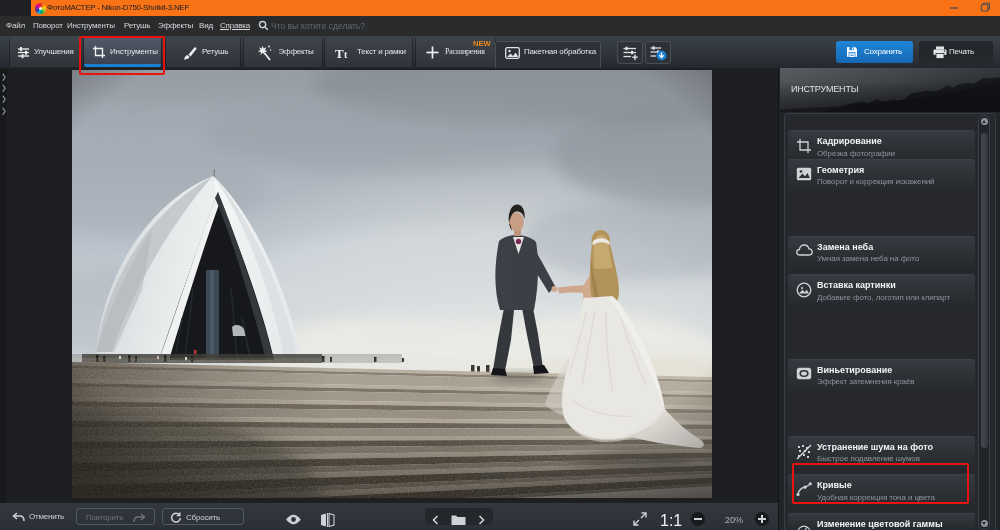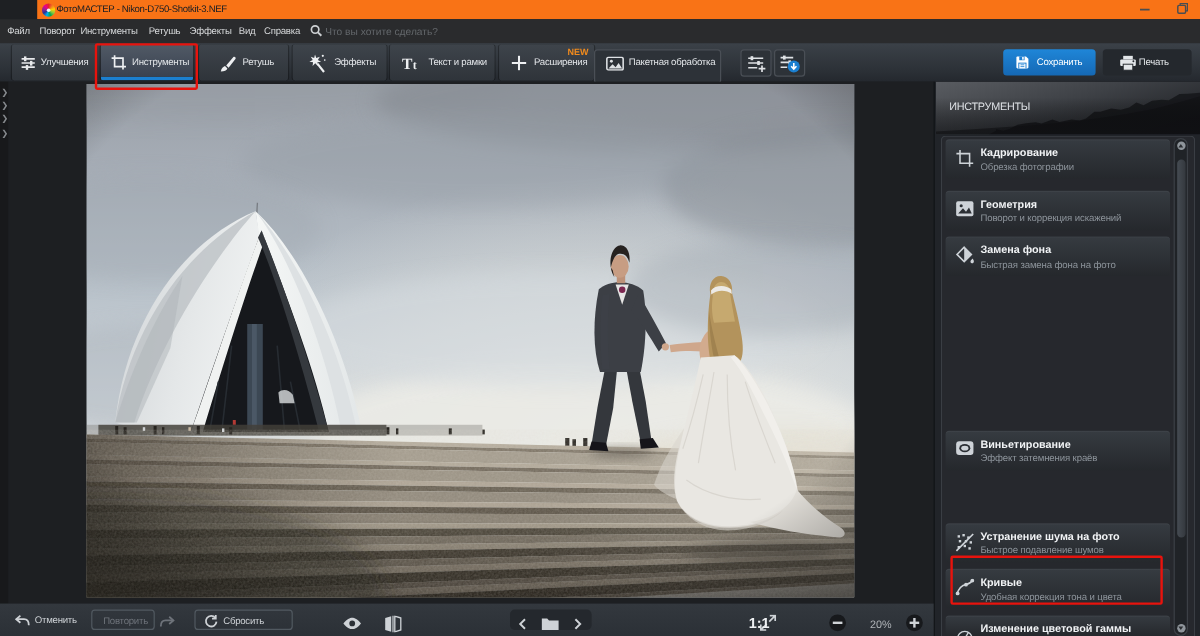--- a/index.html
+++ b/index.html
@@ -85,21 +85,21 @@
     </svg>
   </div>
 
   <div class="abs" id="menubar">
     <div class="menuitem" style="left:6px;">Файл</div>
     <div class="menuitem" style="left:33px;">Поворот</div>
     <div class="menuitem" style="left:67px;">Инструменты</div>
     <div class="menuitem" style="left:124px;">Ретушь</div>
     <div class="menuitem" style="left:158px;">Эффекты</div>
     <div class="menuitem" style="left:199px;">Вид</div>
-    <div class="menuitem" style="left:220px;">Справка</div>
+    <div class="menuitem" style="left:220px;text-decoration:underline;">Справка</div>
     <svg style="position:absolute;left:258px;top:4px;" width="11" height="11" viewBox="0 0 11 11">
         <circle cx="4.6" cy="4.6" r="3.1" fill="none" stroke="#cdd0d3" stroke-width="1.4"></circle>
         <line x1="7" y1="7" x2="9.8" y2="9.8" stroke="#cdd0d3" stroke-width="1.6"></line>
       </svg>
     <div id="searchtext" style="left:271px;">Что вы хотите сделать?</div>
   </div>
 
   <div class="abs" id="toolbar">
     <div class="tab" style="left:10px; width:70px;">
       <svg width="13" height="13" viewBox="0 0 13 13" style="left:7px;top:9px;">
@@ -144,21 +144,21 @@
         <text x="0" y="10.5" font-family="Liberation Serif" font-size="13" font-weight="bold" fill="#eef0f2">T</text>
         <text x="9" y="10.5" font-family="Liberation Serif" font-size="10" font-weight="bold" fill="#eef0f2">t</text>
       </svg>
       <div class="lab" style="left:32px;">Текст и рамки</div>
     </div>
     <div class="tab" style="left:416px; width:79px;">
       <svg width="13" height="13" viewBox="0 0 13 13" style="left:10px;top:9px;">
         <line x1="6.5" y1="0.5" x2="6.5" y2="12.5" stroke="#eef0f2" stroke-width="1.7"></line>
         <line x1="0.5" y1="6.5" x2="12.5" y2="6.5" stroke="#eef0f2" stroke-width="1.7"></line>
       </svg>
-      <div class="lab" style="left:29px;">Расширения</div>
+      <div class="lab" style="left:29px;font-family:Liberation Serif, serif;">Расширения</div>
       <div class="newlab" style="left:57px; top:1.5px;">NEW</div>
     </div>
     <div class="tbtn" style="left:495px; top:5px; width:106px; height:29px;">
       <svg width="15" height="12" viewBox="0 0 15 12" style="left:9px;top:5px;">
         <rect x="0.7" y="0.7" width="13.6" height="10.6" rx="1.5" fill="none" stroke="#dfe2e5" stroke-width="1.3"></rect>
         <circle cx="4.5" cy="4" r="1.2" fill="#dfe2e5"></circle>
         <path d="M2,10 L5.5,6.5 L8,9 L10.5,5.5 L13.5,10 Z" fill="#dfe2e5"></path>
       </svg>
       <div class="lab" style="left:28px; top:5px;">Пакетная обработка</div>
     </div>
@@ -425,47 +425,54 @@
           </linearGradient>
         </defs>
         <rect width="221" height="44" fill="url(#hg)"></rect>
         <path d="M221,44 L44,44 L50,41 L50,39.4 L56,40.9 L61,39.6 L68,35.9 L75,34.7 L83,33.8 L88,35.0 L97,31.6 L103,33.6 L113,31.5 L120,32.5 L125,30.8 L132,25.2 L137,25.1 L146,22.5 L154,23.5 L161,21.5 L167,17.4 L173,19.8 L180,16.0 L188,15.1 L194,15.6 L203,10.3 L210,10.2 L220,9.2 L221,6.0 L221,6 Z" fill="#17181b" opacity="0.92"></path>
         <path d="M221,44 L0,44 L0,41.5 C30,40 60,38 90,35.5 C120,33 150,29 180,23 C194,20 208,16 221,12 Z" fill="#101114" opacity="0.6"></path>
         <rect width="221" height="44" fill="url(#hgv)"></rect>
       </svg>
       <div class="t">ИНСТРУМЕНТЫ</div>
     </div>
     <div id="scrollarea"></div>
-    <div class="card" style="top:48px;">
+    <div class="card" style="top:62px;">
       <svg width="16" height="16" viewBox="0 0 16 16">
         <g stroke="#ced3d8" stroke-width="1.3" fill="none">
           <path d="M1,4 L12,4 L12,15"></path>
             <path d="M4,1 L4,12 L15,12"></path>
         </g>
       </svg>
       <div class="ti">Кадрирование</div>
         <div class="su">Обрезка фотографии</div>
     </div>
     <div class="card" style="top:90.6px;">
       <svg width="16" height="14" viewBox="0 0 16 14">
         <rect x="0.8" y="0.8" width="14.4" height="12.4" rx="1.5" fill="#ced3d8"></rect>
         <circle cx="5" cy="4.5" r="1.3" fill="#2b2f34"></circle>
         <path d="M2.5,11 L6.5,6.5 L9,9.5 L11.5,6 L13.8,11 Z" fill="#2b2f34"></path>
       </svg>
       <div class="ti">Геометрия</div>
         <div class="su">Поворот и коррекция искажений</div>
     </div>
-    <div class="card" style="top:129.2px;">
+    <div class="card" style="top:167.8px;">
+      <svg width="17" height="12" viewBox="0 0 17 12">
+        <path d="M4,11 C2,11 0.8,9.8 0.8,8.2 C0.8,6.7 2,5.6 3.4,5.5 C3.6,3 5.6,1 8.2,1 C10.5,1 12.4,2.6 12.9,4.8 C14.7,4.9 16.2,6.2 16.2,7.9 C16.2,9.6 14.8,11 13,11 Z" fill="none" stroke="#ced3d8" stroke-width="1.3"></path>
+      </svg>
+      <div class="ti">Замена неба</div>
+        <div class="su">Умная замена неба на фото</div>
+    </div>
+    <div class="card" style="top:206.4px;">
       <svg width="16" height="16" viewBox="0 0 16 16">
-        <path d="M7.5,1 L13.5,7 L7.5,13 L1.5,7 Z" fill="none" stroke="#ced3d8" stroke-width="1.3"></path>
-        <path d="M7.5,1 L13.5,7 L7.5,13" fill="#ced3d8"></path>
-        <path d="M14.5,10.5 C15.5,12 16,13 15.2,14 C14.5,14.8 13.2,14.5 12.8,13.5 C12.4,12.5 13.5,11.5 14.5,10.5 Z" fill="#ced3d8"></path>
-      </svg>
-      <div class="ti">Замена фона</div>
-        <div class="su">Быстрая замена фона на фото</div>
+        <circle cx="8" cy="8" r="6.8" fill="none" stroke="#ced3d8" stroke-width="1.3"></circle>
+        <circle cx="6" cy="6" r="1.1" fill="#ced3d8"></circle>
+        <path d="M3,11.5 L6.5,7.8 L8.8,10.2 L10.8,7.8 L13,11.5 Z" fill="#ced3d8"></path>
+      </svg>
+      <div class="ti">Вставка картинки</div>
+        <div class="su">Добавьте фото, логотип или клипарт</div>
     </div>
     <div class="card" style="top:290.5px;">
       <svg width="16" height="13" viewBox="0 0 16 13">
         <rect x="0.8" y="0.8" width="14.4" height="11.4" rx="2.5" fill="#ced3d8"></rect>
         <ellipse cx="8" cy="6.5" rx="4.6" ry="3.4" fill="#2b2f34"></ellipse>
         <ellipse cx="8" cy="6.5" rx="3" ry="2" fill="#ced3d8"></ellipse>
       </svg>
       <div class="ti">Виньетирование</div>
         <div class="su">Эффект затемнения краёв</div>
     </div>
@@ -513,21 +520,21 @@
   </div>
 
   <div class="abs" id="bottombar">
     <div class="bbtn" style="left:10px; width:66px;text-decoration:underline;">
       <svg width="13" height="10" viewBox="0 0 13 10" style="left:2px;top:4px;">
         <path d="M5,1 L1.5,4 L5,7" fill="none" stroke="#ced2d6" stroke-width="1.5"></path>
         <path d="M1.5,4 L8,4 C11,4 12,6 12,9" fill="none" stroke="#ced2d6" stroke-width="1.5"></path>
       </svg>
       <div class="lab" style="left:19px;">Отменить</div>
     </div>
-    <div class="bbtn bordered" style="left:76px; width:53px;">
+    <div class="bbtn bordered" style="left:76px; width:79px;">
       <div class="lab" style="left:9px; color:#6e737a;">Повторить</div>
       <svg width="13" height="10" viewBox="0 0 13 10" style="left:56px;top:3.5px;">
         <path d="M8,1 L11.5,4 L8,7" fill="none" stroke="#6e737a" stroke-width="1.5"></path>
         <path d="M11.5,4 L5,4 C2,4 1,6 1,9" fill="none" stroke="#6e737a" stroke-width="1.5"></path>
       </svg>
     </div>
     <div class="bbtn bordered" style="left:162px; width:82px;">
       <svg width="12" height="12" viewBox="0 0 12 12" style="left:7px;top:2.5px;">
         <path d="M9.5,3 A4.4,4.4 0 1 0 10.4,6" fill="none" stroke="#ced2d6" stroke-width="1.5"></path>
         <path d="M9.8,0.5 L9.8,3.6 L6.7,3.6" fill="none" stroke="#ced2d6" stroke-width="1.5"></path>
@@ -552,21 +559,21 @@
     </svg>
     <svg width="7" height="10" viewBox="0 0 7 10" style="position:absolute;left:478px;top:12px;">
       <path d="M1.5,1 L5.5,5 L1.5,9" fill="none" stroke="#ced2d6" stroke-width="1.6"></path>
     </svg>
     <svg width="14" height="14" viewBox="0 0 14 14" style="position:absolute;left:633px;top:9px;">
       <g stroke="#ced2d6" stroke-width="1.4" fill="none">
         <path d="M8.5,1 L13,1 L13,5.5 M13,1 L8,6"></path>
         <path d="M5.5,13 L1,13 L1,8.5 M1,13 L6,8"></path>
       </g>
     </svg>
-    <div class="lab" style="position:absolute;left:624px;top:9px;font-size:12px;font-weight:bold;color:#eef0f2;">1:1</div>
+    <div class="lab" style="position:absolute;left:660px;top:9px;font-size:16px;font-weight:normal;color:#eef0f2;">1:1</div>
     <svg width="16" height="16" viewBox="0 0 16 16" style="position:absolute;left:690px;top:8px;">
       <circle cx="8" cy="8" r="7" fill="#17191c"></circle>
         <rect x="4" y="7" width="8" height="2" fill="#cfd3d7"></rect>
     </svg>
     <div class="lab" style="position:absolute;left:725px;top:12px;font-size:9px;color:#aeb2b6;">20%</div>
     <svg width="16" height="16" viewBox="0 0 16 16" style="position:absolute;left:754px;top:8px;">
       <circle cx="8" cy="8" r="7" fill="#17191c"></circle>
         <rect x="4" y="7" width="8" height="2" fill="#cfd3d7"></rect>
         <rect x="7" y="4" width="2" height="8" fill="#cfd3d7"></rect>
     </svg>

